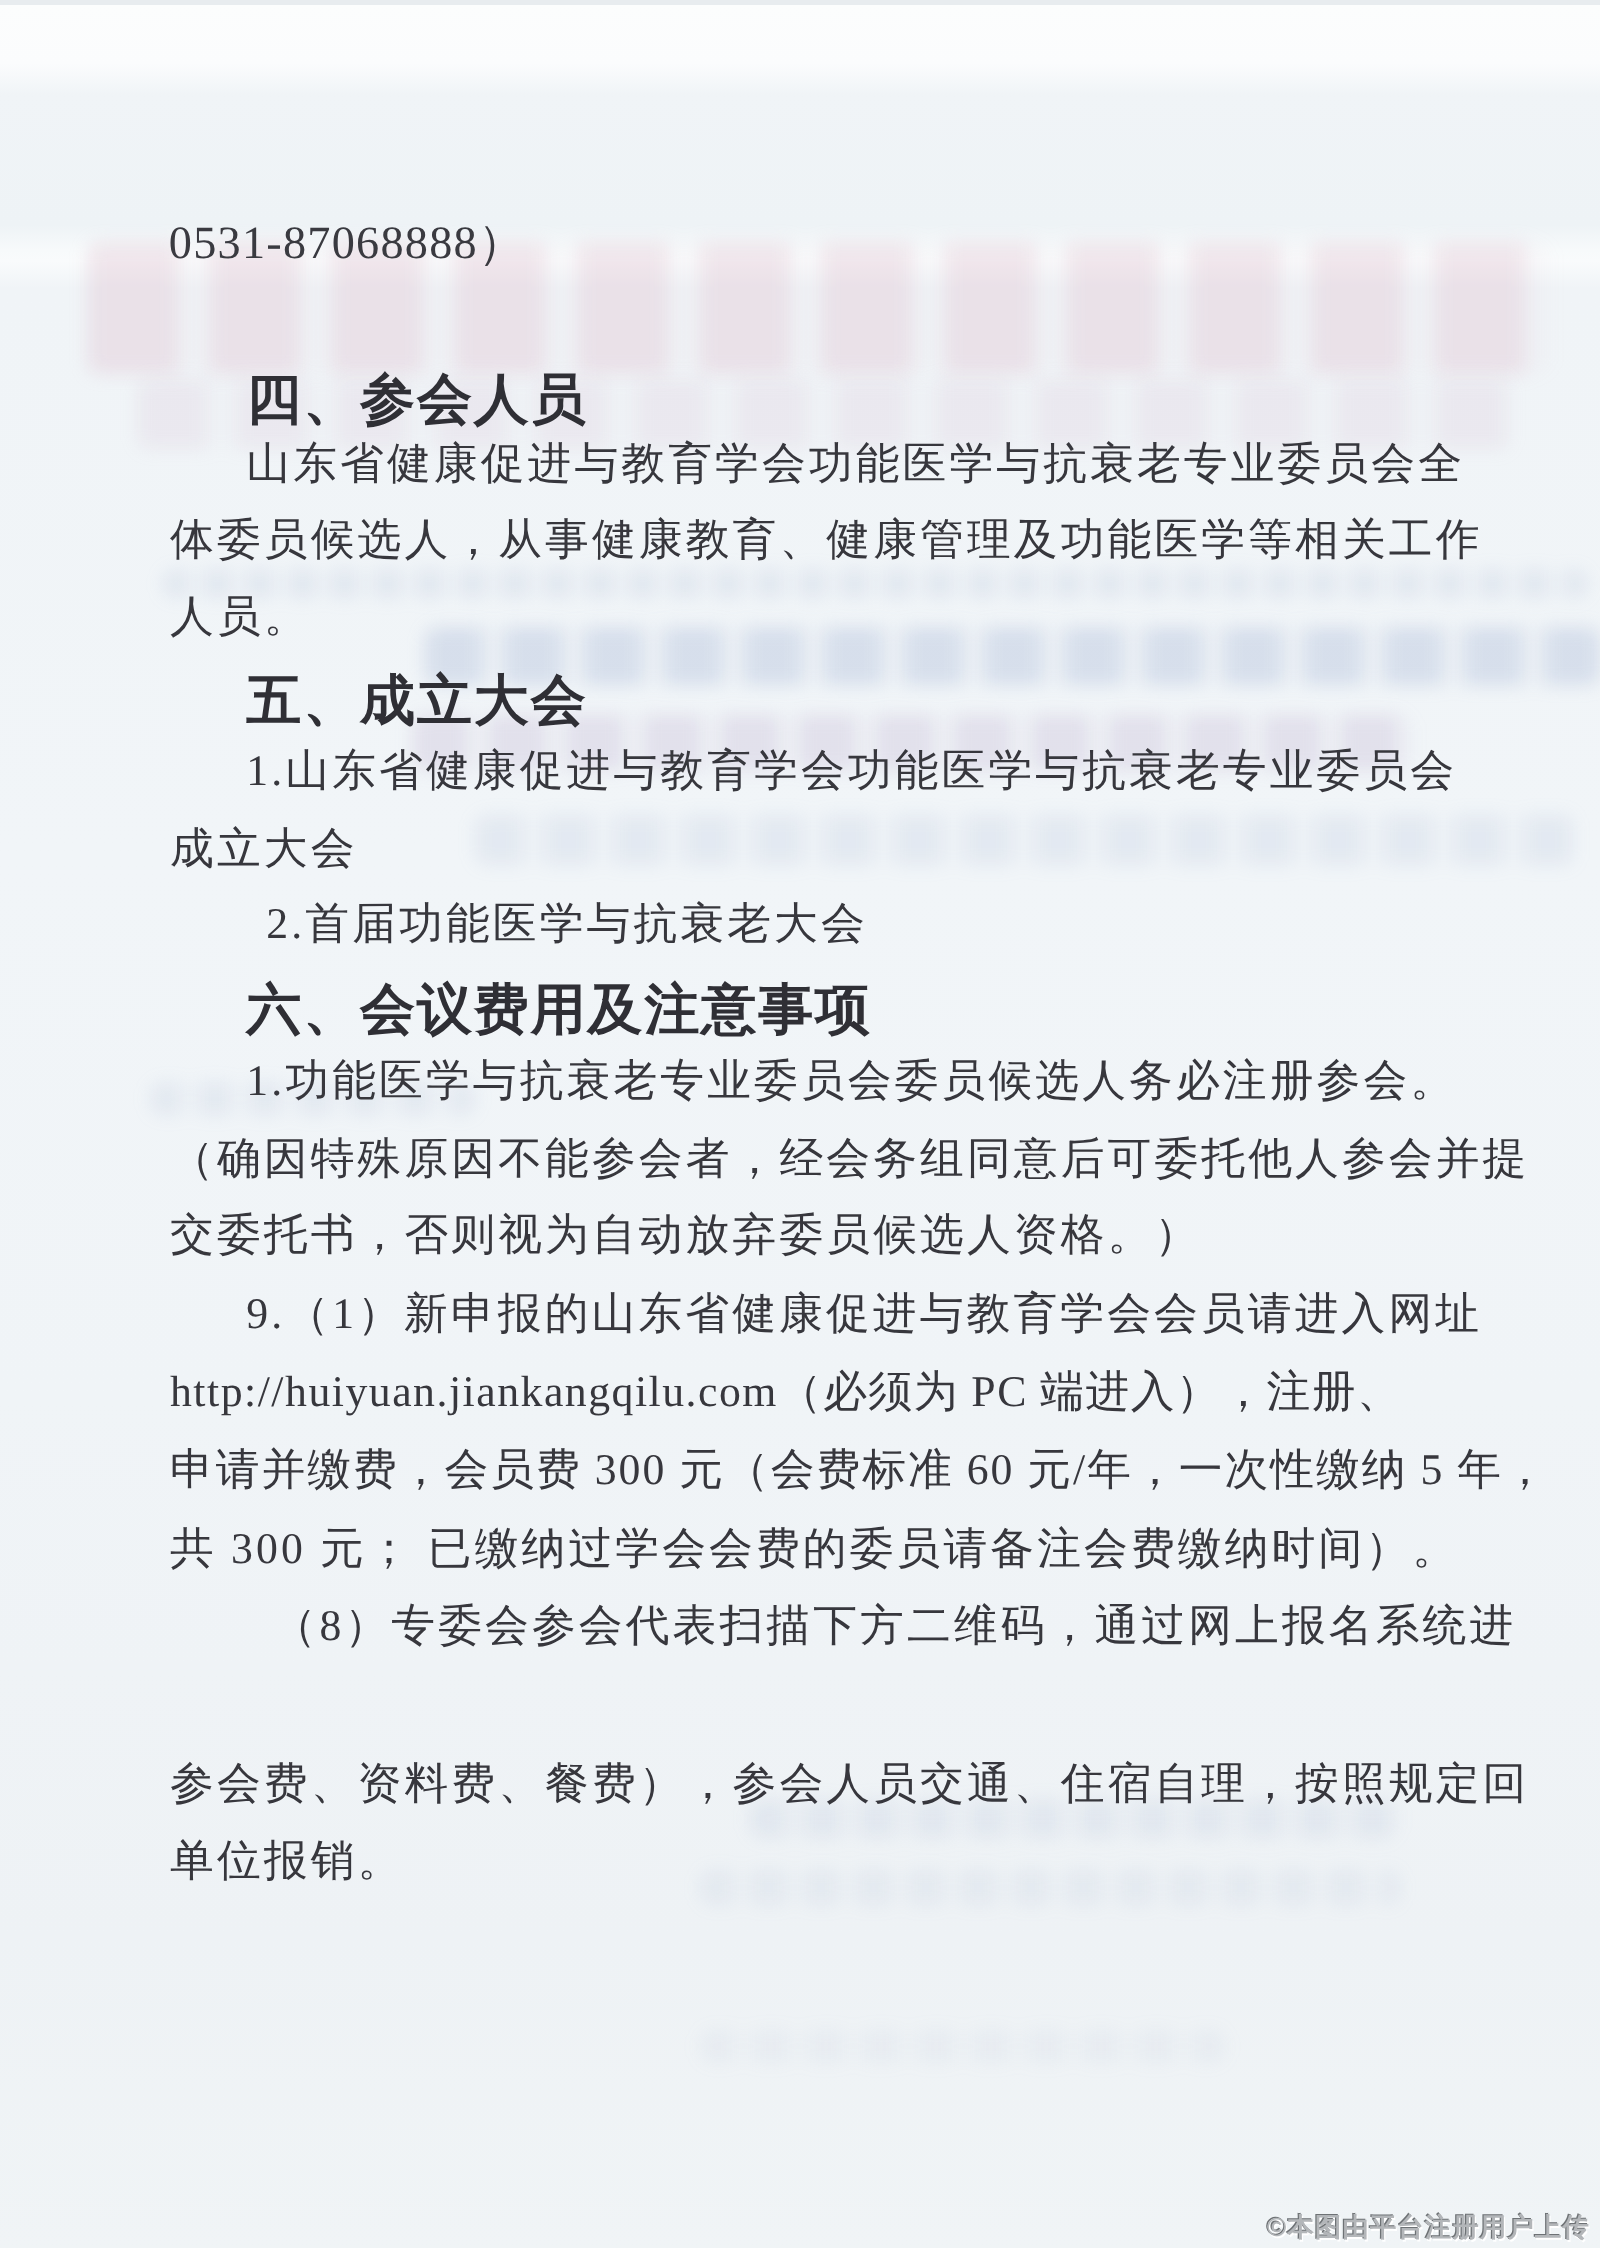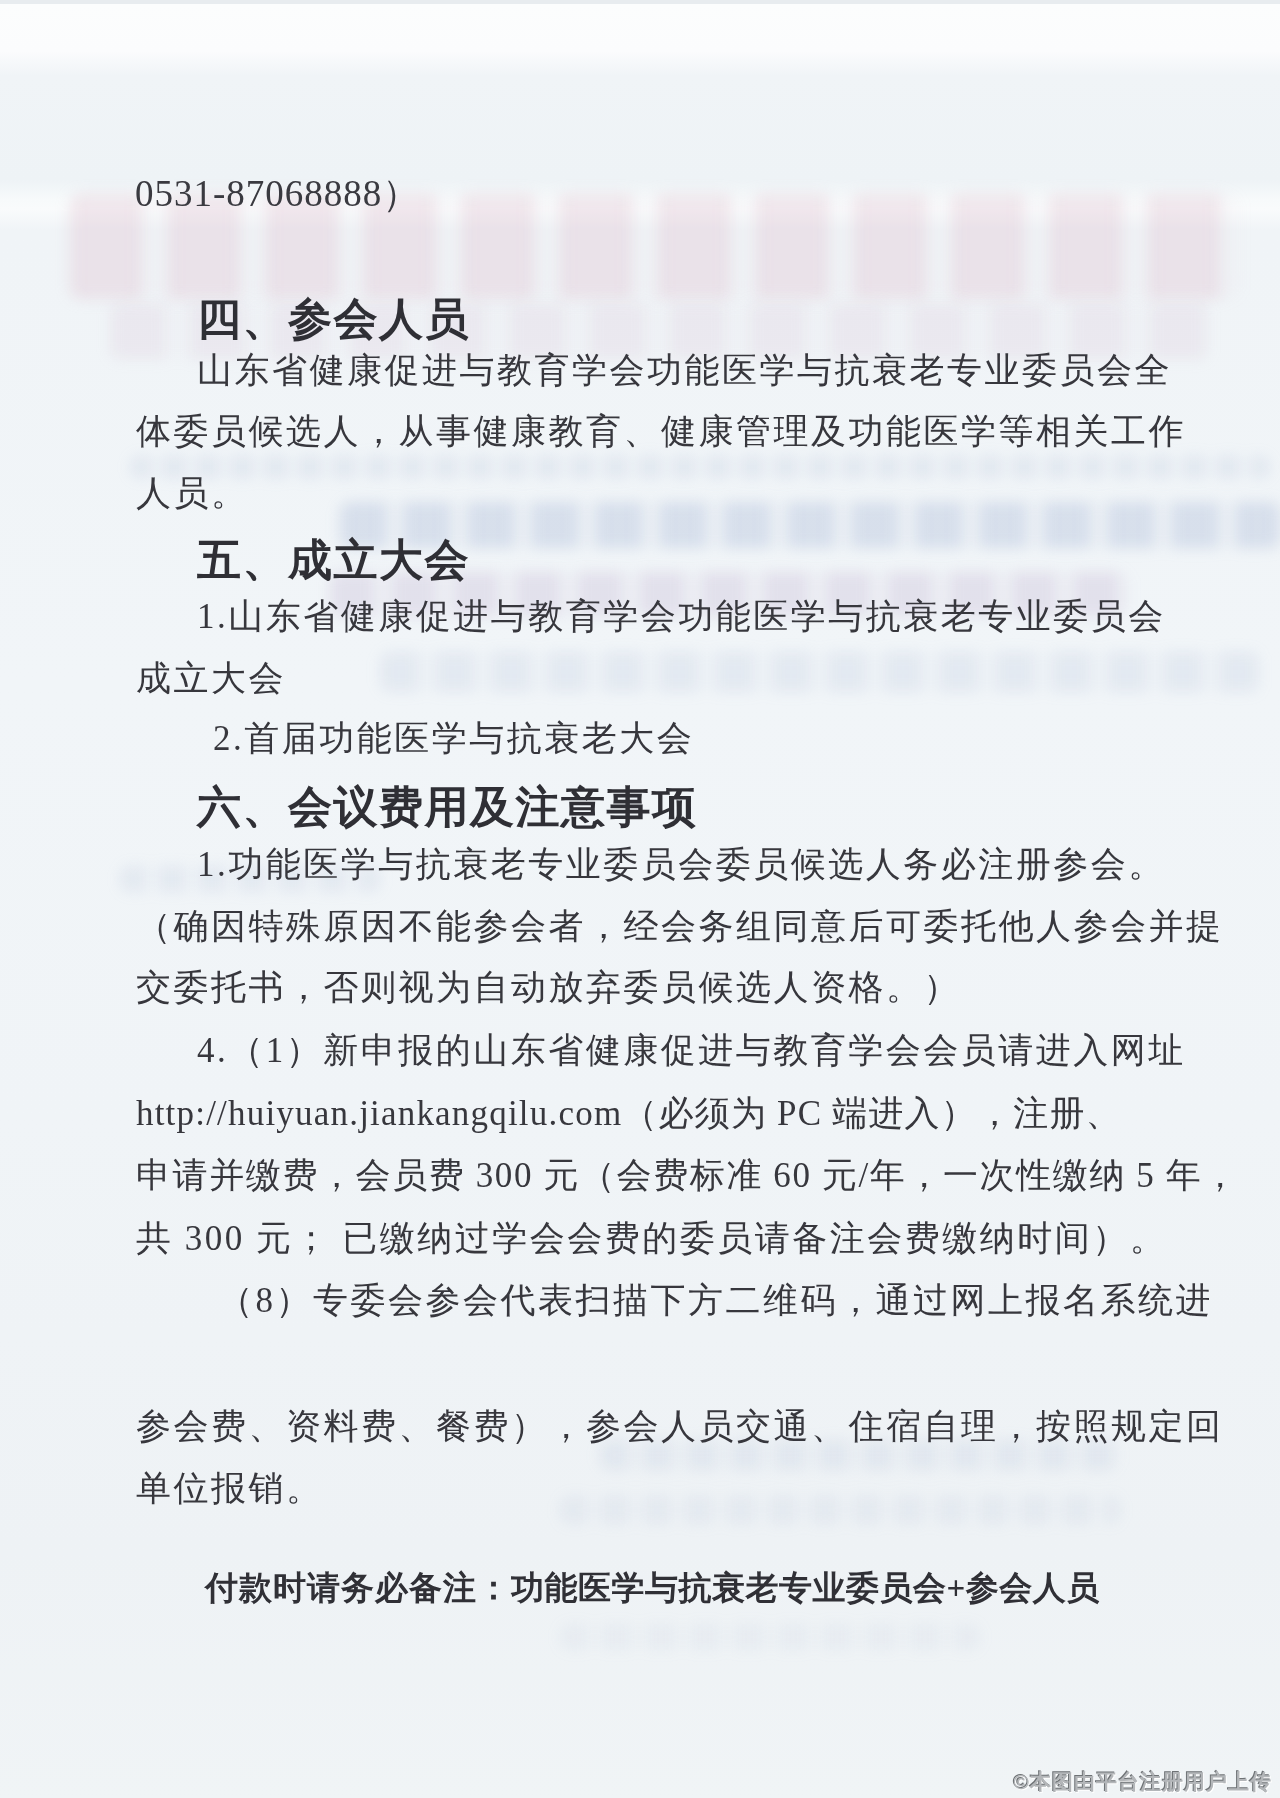--- a/index.html
+++ b/index.html
@@ -100,27 +100,24 @@
 
   <div class="line heading" style="top:527px;left:197px;">五、成立大会</div>
   <div class="line" style="top:589px;left:197px;">1.山东省健康促进与教育学会功能医学与抗衰老专业委员会</div>
   <div class="line" style="top:651px;left:136px;">成立大会</div>
   <div class="line" style="top:711px;left:213px;">2.首届功能医学与抗衰老大会</div>
 
   <div class="line heading" style="top:774px;left:197px;">六、会议费用及注意事项</div>
   <div class="line" style="top:837px;left:197px;">1.功能医学与抗衰老专业委员会委员候选人务必注册参会。</div>
   <div class="line" style="top:899px;left:136px;">（确因特殊原因不能参会者，经会务组同意后可委托他人参会并提</div>
   <div class="line" style="top:960px;left:136px;">交委托书，否则视为自动放弃委员候选人资格。）</div>
-  <div class="line" style="top:1023px;left:197px;">4.（1）新申报的山东省健康促进与教育学会会员请进入网址</div>
+  <div class="line" style="top:1023px;left:197px;">9.（1）新申报的山东省健康促进与教育学会会员请进入网址</div>
   <div class="line" style="top:1086px;left:136px;letter-spacing:1.2px;">http://huiyuan.jiankangqilu.com（必须为 PC 端进入），注册、</div>
   <div class="line" style="top:1148px;left:136px;letter-spacing:1.6px;">申请并缴费，会员费 300 元（会费标准 60 元/年，一次性缴纳 5 年，</div>
   <div class="line" style="top:1211px;left:136px;">共 300 元； 已缴纳过学会会费的委员请备注会费缴纳时间）。</div>
   <div class="line" style="top:1273px;left:218px;">（8）专委会参会代表扫描下方二维码，通过网上报名系统进</div>
   <div class="line" style="top:1399px;left:136px;">参会费、资料费、餐费），参会人员交通、住宿自理，按照规定回</div>
   <div class="line" style="top:1461px;left:136px;">单位报销。</div>
 
-  <div class="line bold-note" style="top:1562px;left:205px;">
-    <span class="note-label">付款时请务必备注：</span><span>功能医学与抗衰老专业委员会+参会人员</span>
-  </div>
 
   <div class="watermark">©本图由平台注册用户上传</div>
 
 </div>
 
 </body></html>

